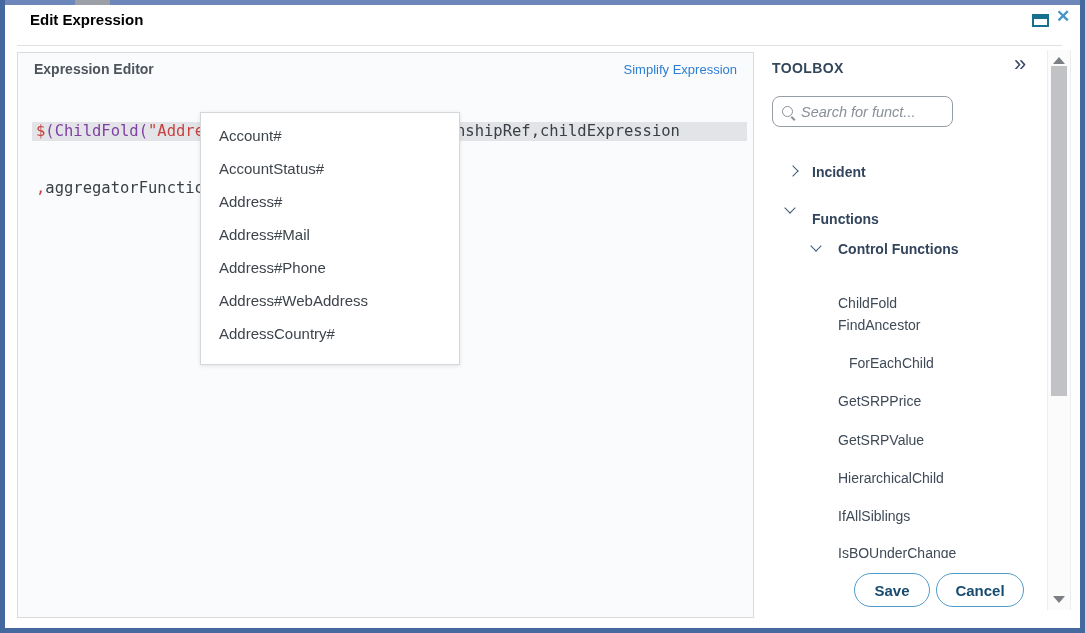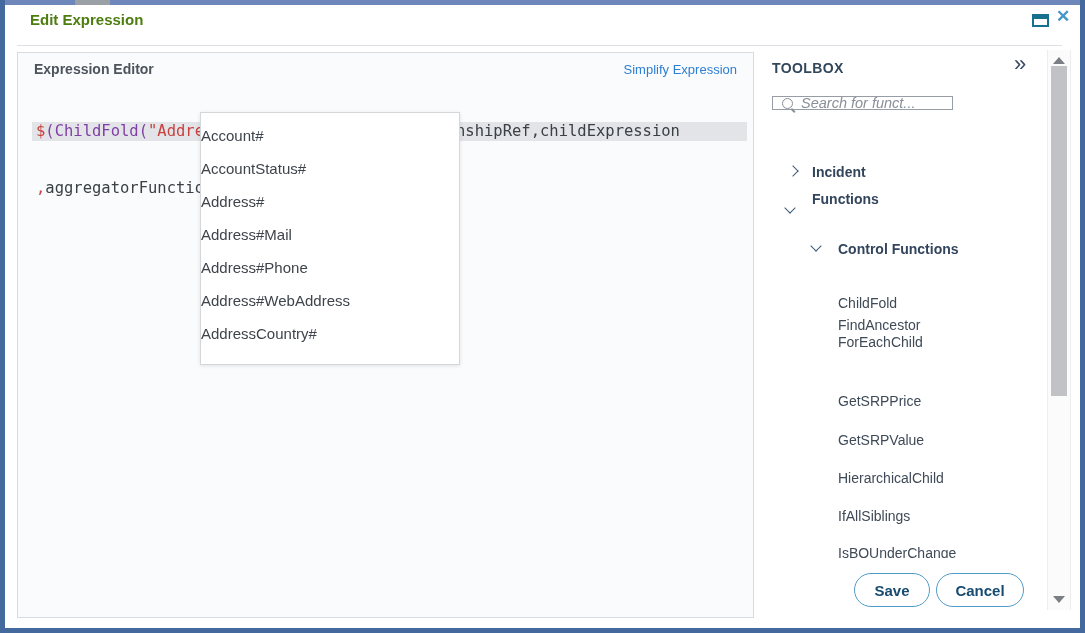--- a/index.html
+++ b/index.html
@@ -7,21 +7,21 @@
   .screen { position:relative; width:1085px; height:633px; background:#fff; overflow:hidden; }
 
   
   .b-left,.b-right,.b-bottom,.b-top,.notch { position:absolute; }
   .b-top    { left:0; top:0; width:1085px; height:5px; background:#6d87bb; }
   .b-left   { left:0; top:0; width:5px; height:633px; background:#44699f; }
   .b-right  { left:1080px; top:0; width:5px; height:633px; background:#44699f; }
   .b-bottom { left:0; top:628px; width:1085px; height:5px; background:#44699f; }
   .notch    { left:75px; top:0; width:35px; height:5px; background:#9ba0a6; }
 
-  .dlg-title { position:absolute; left:30px; top:11px; font-size:15px; font-weight:bold; color:#4d7c0f; }
+  .dlg-title { position:absolute; left:30px; top:11px; font-size:15px; font-weight:bold; color:#000000; }
   .icon-max { position:absolute; left:1032px; top:14px; width:17px; height:13px;
               border:2px solid #16718f; border-top-width:5px; background:#fff; }
   .icon-close { position:absolute; left:1056px; top:7px; font-size:17px; font-weight:bold;
                 color:#4796c8; line-height:20px; cursor:pointer; }
   .title-sep { position:absolute; left:17px; top:45px; width:1045px; height:1px; background:#dde0e4; }
 
   
   .editor-panel { position:absolute; left:17px; top:52px; width:737px; height:566px;
                   border:1px solid #d9dcdf; background:#fafbfd; }
   .editor-label { position:absolute; left:16px; top:8px; font-size:14px; font-weight:bold; color:#4d545c; }
@@ -30,28 +30,28 @@
                font-family:"DejaVu Sans Mono","Liberation Mono",monospace;
                font-size:15.5px; line-height:19px; white-space:pre; }
   .code-line1 { background:#e3e4e7; padding:0 4px; }
   .code-line2 { padding:0 4px; }
   .tok-red { color:#c9413f; } .tok-purple { color:#8140a5; } .tok-dark { color:#3b4045; }
 
   
   .ac-dropdown { position:absolute; left:200px; top:112px; width:260px; height:253px;
                  background:#fff; border:1px solid #d4d7da; box-shadow:0 1px 4px rgba(0,0,0,.10);
                  overflow:hidden; z-index:5; padding-top:6px; }
-  .ac-item { height:33px; line-height:33px; font-size:15px; color:#3e444b; cursor:pointer; }
+  .ac-item { height:33px; line-height:33px; padding-left:18px; font-size:15px; color:#3e444b; cursor:pointer; }
 
   
   .tb-title { position:absolute; left:772px; top:60px; font-size:14px; font-weight:bold;
               letter-spacing:.4px; color:#33475b; }
   .tb-collapse { position:absolute; left:1014px; top:51px; font-size:22px; color:#3b4a66; cursor:pointer; }
-  .tb-search { position:absolute; left:772px; top:96px; width:181px; height:14px;
-               border:1px solid #979da5; border-radius:0; background:#fff;
+  .tb-search { position:absolute; left:772px; top:96px; width:181px; height:31px;
+               border:1px solid #979da5; border-radius:8px; background:#fff;
                display:flex; align-items:center; padding:0 9px; }
   .mag { position:relative; width:11px; height:11px; border:1.5px solid #8a9099; border-radius:50%;
          flex:0 0 auto; margin-right:8px; }
   .mag::after { content:""; position:absolute; left:9px; top:9px; width:5px; height:1.5px;
                 background:#8a9099; transform:rotate(45deg); transform-origin:0 0; }
   .tb-search input { border:none; outline:none; width:100%; font-family:"Liberation Sans",sans-serif;
                      font-style:italic; font-size:14.5px; color:#555; background:transparent; }
   .tb-search input::placeholder { color:#8a9099; font-style:italic; }
 
   .chev { position:absolute; width:8px; height:8px; border-right:1.6px solid #3c5878;
@@ -121,28 +121,28 @@
 
   <div class="tb-search">
     <span class="mag"></span>
     <input type="text" placeholder="Search for funct..." style="">
   </div>
 
   <span class="chev right" style="left:789px; top:167px;"></span>
   <div class="tree-label" style="left:812px; top:164px;">Incident</div>
 
   <span class="chev down" style="left:786px; top:204px;"></span>
-  <div class="tree-label" style="left:812px; top:191px;">Functions</div>
+  <div class="tree-label" style="left:812px; top:211px;">Functions</div>
 
   <span class="chev down" style="left:812px; top:242px;"></span>
   <div class="tree-label" style="left:838px; top:241px;">Control Functions</div>
 
   <div class="fn-item" style="top:279px;margin-top:16px;">ChildFold</div>
   <div class="fn-item" style="top:317px;">FindAncestor</div>
-  <div class="fn-item" style="top:334px;">ForEachChild</div>
+  <div class="fn-item" style="top:355px;margin-left:11px;">ForEachChild</div>
   <div class="fn-item" style="top:393px;">GetSRPPrice</div>
   <div class="fn-item" style="top:432px;">GetSRPValue</div>
   <div class="fn-item" style="top:470px;">HierarchicalChild</div>
   <div class="fn-item" style="top:508px;">IfAllSiblings</div>
   <div class="fn-clip">
     <div class="fn-inner">IsBOUnderChange</div>
   </div>
 
   <button class="btn btn-save">Save</button>
   <button class="btn btn-cancel">Cancel</button>

